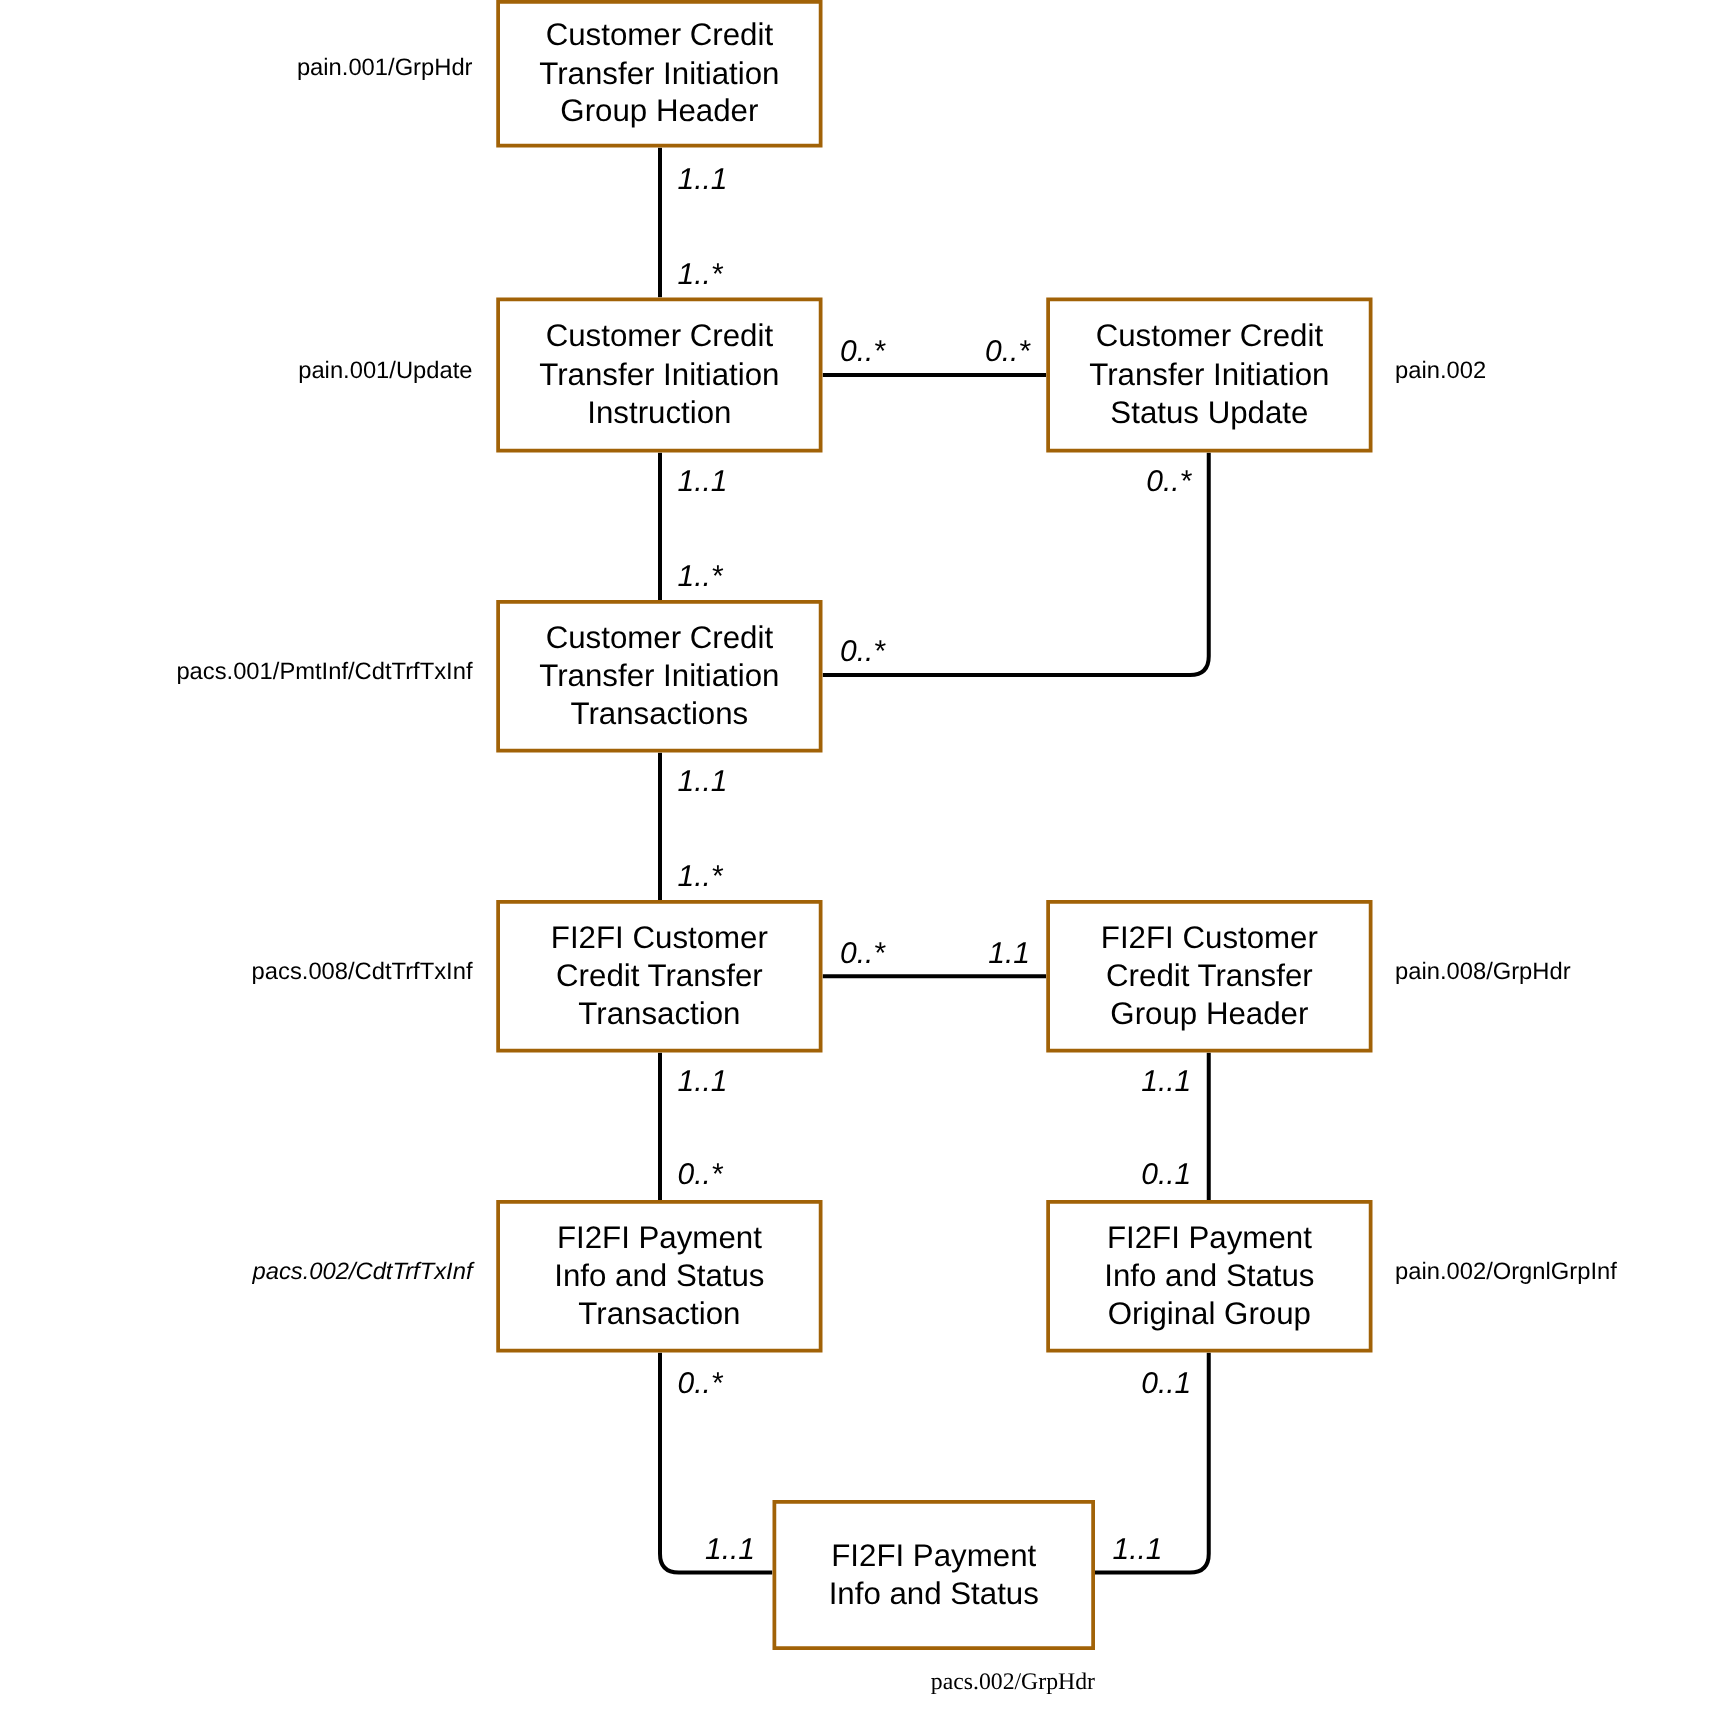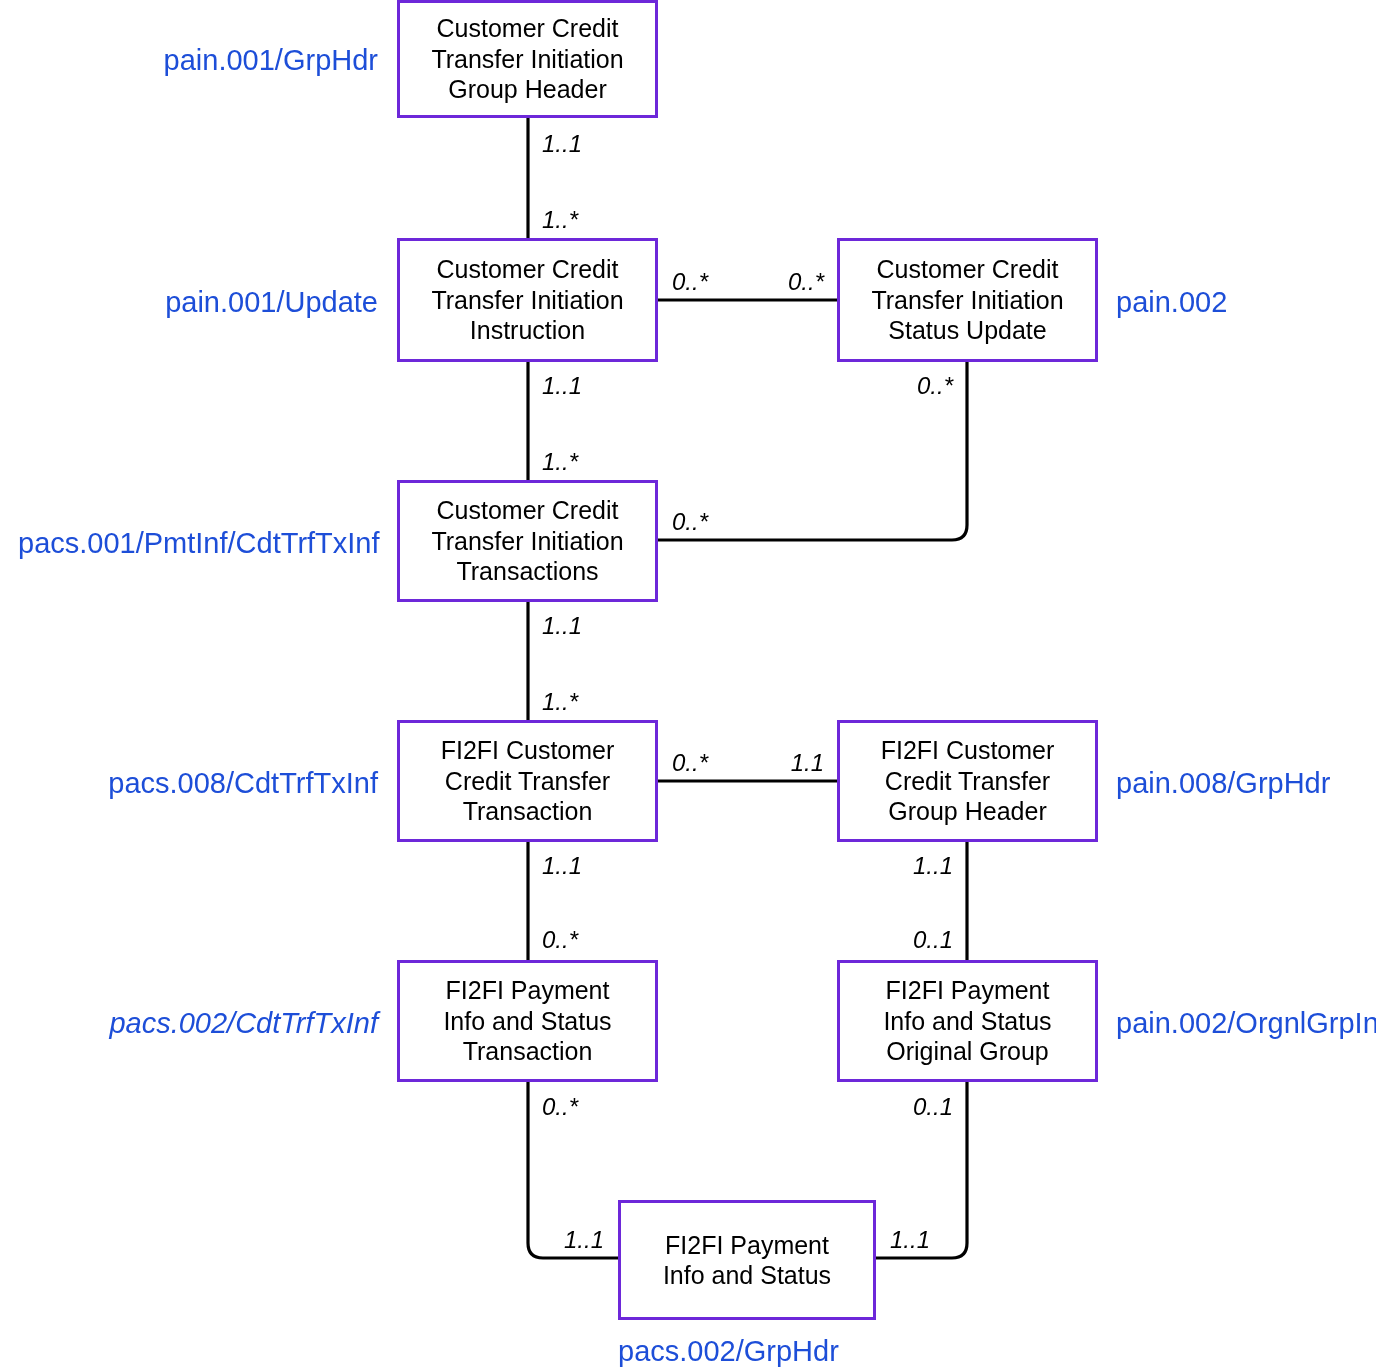--- a/index.html
+++ b/index.html
@@ -24,48 +24,49 @@
     position: absolute;
     left: 0;
     top: 0;
     width: 1376px;
     height: 1372px;
   }
   
   .entity {
     position: absolute;
     box-sizing: border-box;
-    border: 3px solid #6d28d9;
+    border: 3px solid #a16207;
     background: #ffffff;
     display: flex;
     align-items: center;
     justify-content: center;
     text-align: center;
     font-size: 25px;
     line-height: 1.22;
     color: #000000;
     white-space: pre-line;
     padding: 2px 6px;
   }
   
   .schema-label {
     position: absolute;
-    font-size: 29px;
+    font-size: 19px;
     line-height: 1.1;
-    color: #1d4ed8;
+    color: #000000;
     white-space: nowrap;
   }
   .schema-label.align-right {
     text-align: right;
   }
   .schema-label.align-left {
     text-align: left;
   }
   .schema-label.align-center {
-    text-align: left;
+    text-align: right;
+    font-family: Liberation Serif, serif;
   }
   
   .mult {
     position: absolute;
     font-size: 24px;
     line-height: 1;
     color: #000000;
     white-space: nowrap;
     font-style: italic;
   }

